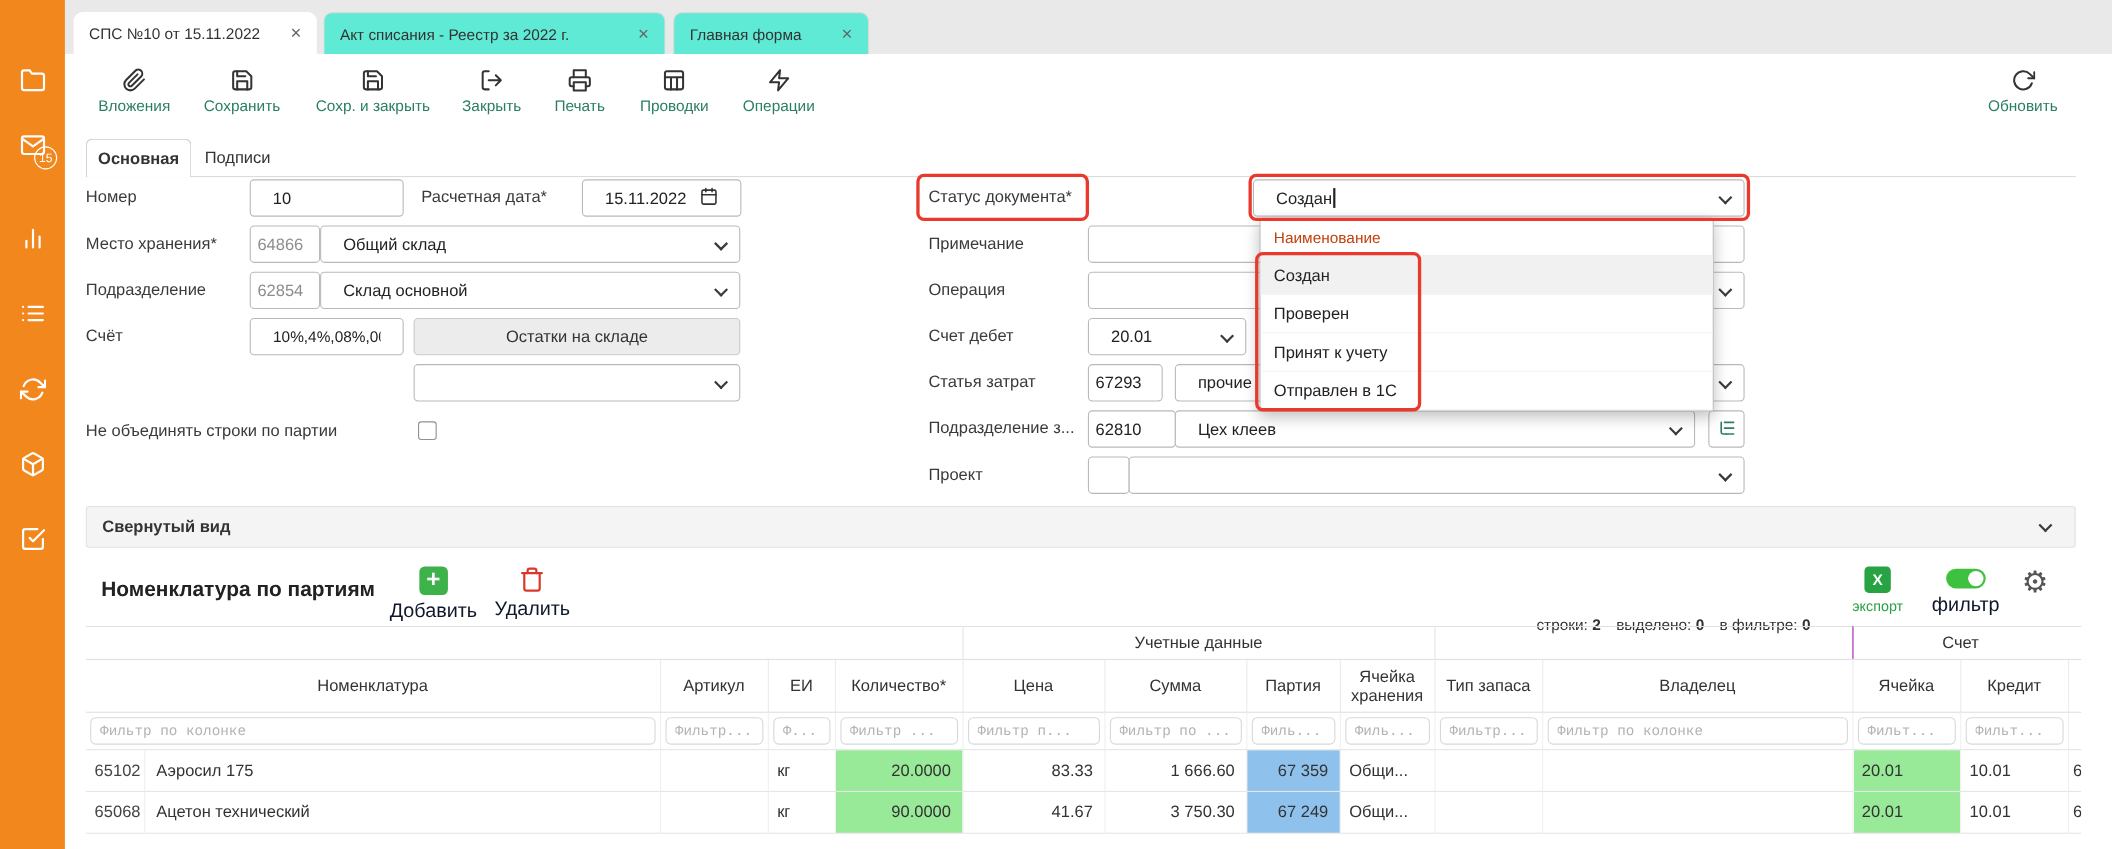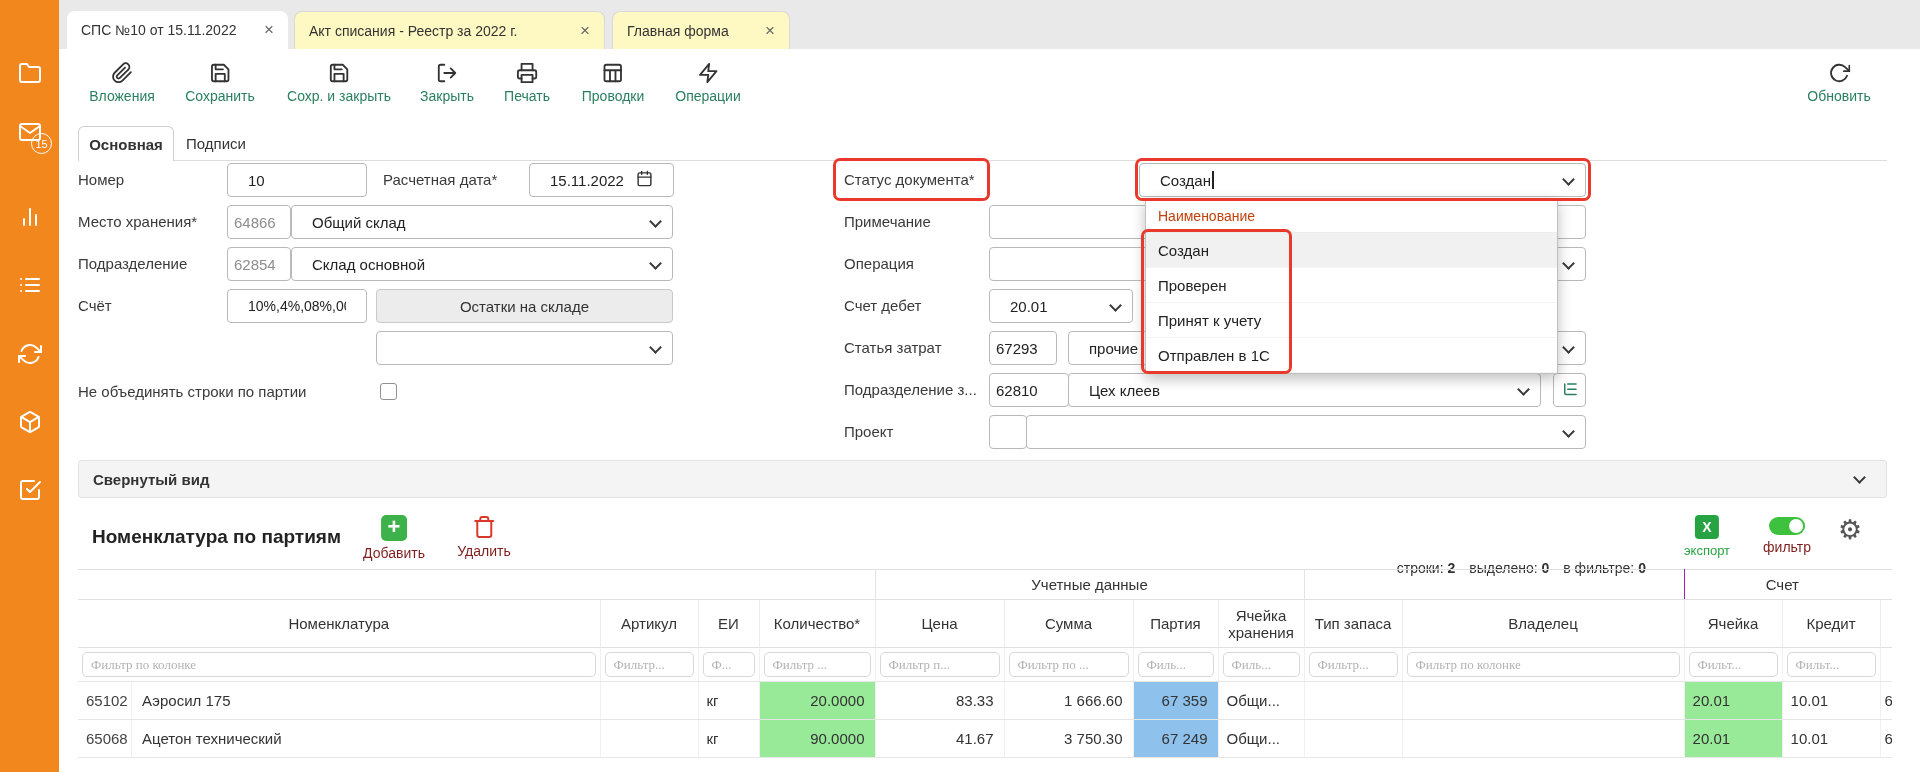--- a/index.html
+++ b/index.html
@@ -12,21 +12,21 @@
   .sb-btn{position:absolute;left:0;width:59px;display:flex;justify-content:center;cursor:pointer}
   .sb-btn svg{width:24px;height:24px;stroke:#fff;fill:none;stroke-width:2;stroke-linecap:round;stroke-linejoin:round}
   .badge{position:absolute;left:31px;top:13px;width:21px;height:21px;border:1.6px solid #fff;border-radius:50%;
     color:#fff;font-size:11px;font-weight:normal;display:flex;align-items:center;justify-content:center}
 
   
   .tabbar{position:absolute;left:59px;top:0;width:1861px;height:49px;background:#e9e9e9}
   .tab{position:absolute;top:11px;height:38px;display:flex;align-items:center;justify-content:space-between;
     padding:0 14px;font-size:14px;color:#333;border-radius:8px 8px 0 0;cursor:pointer;white-space:nowrap}
   .tab.active{background:#fff}
-  .tab.inactive{background:#fef9c3;border:1px solid #d9d9d9;border-bottom:none}
+  .tab.inactive{background:#5eead4;border:1px solid #d9d9d9;border-bottom:none}
   .tab-close{margin-left:12px;color:#666;font-size:17px;line-height:14px;cursor:pointer}
 
   
   .tb-item{position:absolute;top:62px;transform:translateX(-50%);display:flex;flex-direction:column;
     align-items:center;gap:4px;color:#2a7f5f;font-size:14px;cursor:pointer;white-space:nowrap}
   .tb-item svg{width:22px;height:22px;stroke:#333;fill:none;stroke-width:2;stroke-linecap:round;stroke-linejoin:round}
 
   
   .subtab-line{position:absolute;left:78px;top:160px;width:1809px;height:1px;background:#dcdcdc}
   .subtab-active{position:absolute;left:78px;top:126px;width:96px;height:35px;background:#fff;z-index:2;
@@ -68,21 +68,21 @@
   .collapse-bar{position:absolute;left:78px;top:460px;width:1809px;height:38px;background:#f4f4f4;
     border:1px solid #e2e2e2;border-radius:3px;font-weight:bold;font-size:15px;color:#333;
     display:flex;align-items:center;padding:0 14px;cursor:pointer}
   .collapse-bar .chv{top:12px;right:22px}
 
   
   .grid-title{position:absolute;left:92px;top:526px;font-size:19px;font-weight:bold;color:#222}
   .ghi{position:absolute;transform:translateX(-50%);display:flex;flex-direction:column;align-items:center;gap:4px;cursor:pointer}
   .icon-plus{width:26px;height:26px;background:#3eb24a;border-radius:5px;color:#fff;font-size:22px;
     line-height:24px;text-align:center;font-weight:bold}
-  .ghi-label{font-size:14px;color:#7f1d1d}
+  .ghi-label{font-size:18px;color:#0f172a}
   .trash svg{width:24px;height:24px;stroke:#d9392b;fill:none;stroke-width:2;stroke-linecap:round;stroke-linejoin:round}
   .stats{position:absolute;left:1380px;top:560px;width:276px;text-align:right;font-size:14px;color:#333;white-space:nowrap}
   .stats b{margin:0 10px 0 4px}
   .xlsq{width:24px;height:24px;background:#27a343;border-radius:4px;color:#fff;font-weight:bold;font-size:14px;
     display:flex;align-items:center;justify-content:center}
   .xl-label{font-size:13px;color:#27a343}
   .toggle{width:36px;height:18px;background:#3ec13e;border-radius:9px;position:relative}
   .toggle .knob{position:absolute;right:2px;top:2px;width:14px;height:14px;background:#fff;border-radius:50%}
   .gear{position:absolute;left:1838px;top:514px;font-size:27px;color:#555;cursor:pointer;
     font-family:"DejaVu Sans",sans-serif}
@@ -90,21 +90,21 @@
   
   .tablewrap{position:absolute;left:78px;top:569px;width:1814px;height:190px;overflow:hidden}
   table.grid{border-collapse:collapse;table-layout:fixed;width:1842px;border-top:1px solid #e0e0e0}
   .group-row td{height:30px;border-bottom:1px solid #e0e0e0;font-size:15px;color:#333;text-align:center}
   .g-uchet{border-left:1px solid #e4e4e4;border-right:1px solid #e4e4e4}
   .g-schet{border-left:1px solid #a21caf}
   .head-row th{height:48px;font-weight:normal;font-size:15px;color:#333;border-right:1px solid #ececec;
     border-bottom:1px solid #e0e0e0;text-align:center;vertical-align:middle;padding:2px 4px}
   .filter-row td{height:34px;border-right:1px solid #f0f0f0;border-bottom:1px solid #e6e6e6;padding:0 4px}
   .filter-row input{width:100%;height:25px;border:1px solid #d8d8d8;border-radius:5px;padding:0 8px;
-    font-size:13px;color:#333;outline:none;font-family:Liberation Serif, serif}
+    font-size:13px;color:#333;outline:none;font-family:Liberation Mono, monospace}
   .filter-row input::placeholder{color:#b3b3b3}
   .data-row td{height:37px;font-size:15px;color:#333;border-right:1px solid #f0f0f0;
     border-bottom:1px solid #e6e6e6;padding:0 8px;overflow:hidden;white-space:nowrap;text-overflow:ellipsis}
   .c-r{text-align:right;padding-right:10px !important}
   .bg-green{background:#98e998}
   .bg-blue{background:#8fc1ed}
   .cell-nom{padding:0 !important}
   .nomflex{display:flex;align-items:center;height:37px}
   .nom-code{width:54px;padding-left:8px;color:#444;border-right:1px solid #f0f0f0;height:100%;
     display:flex;align-items:center}

